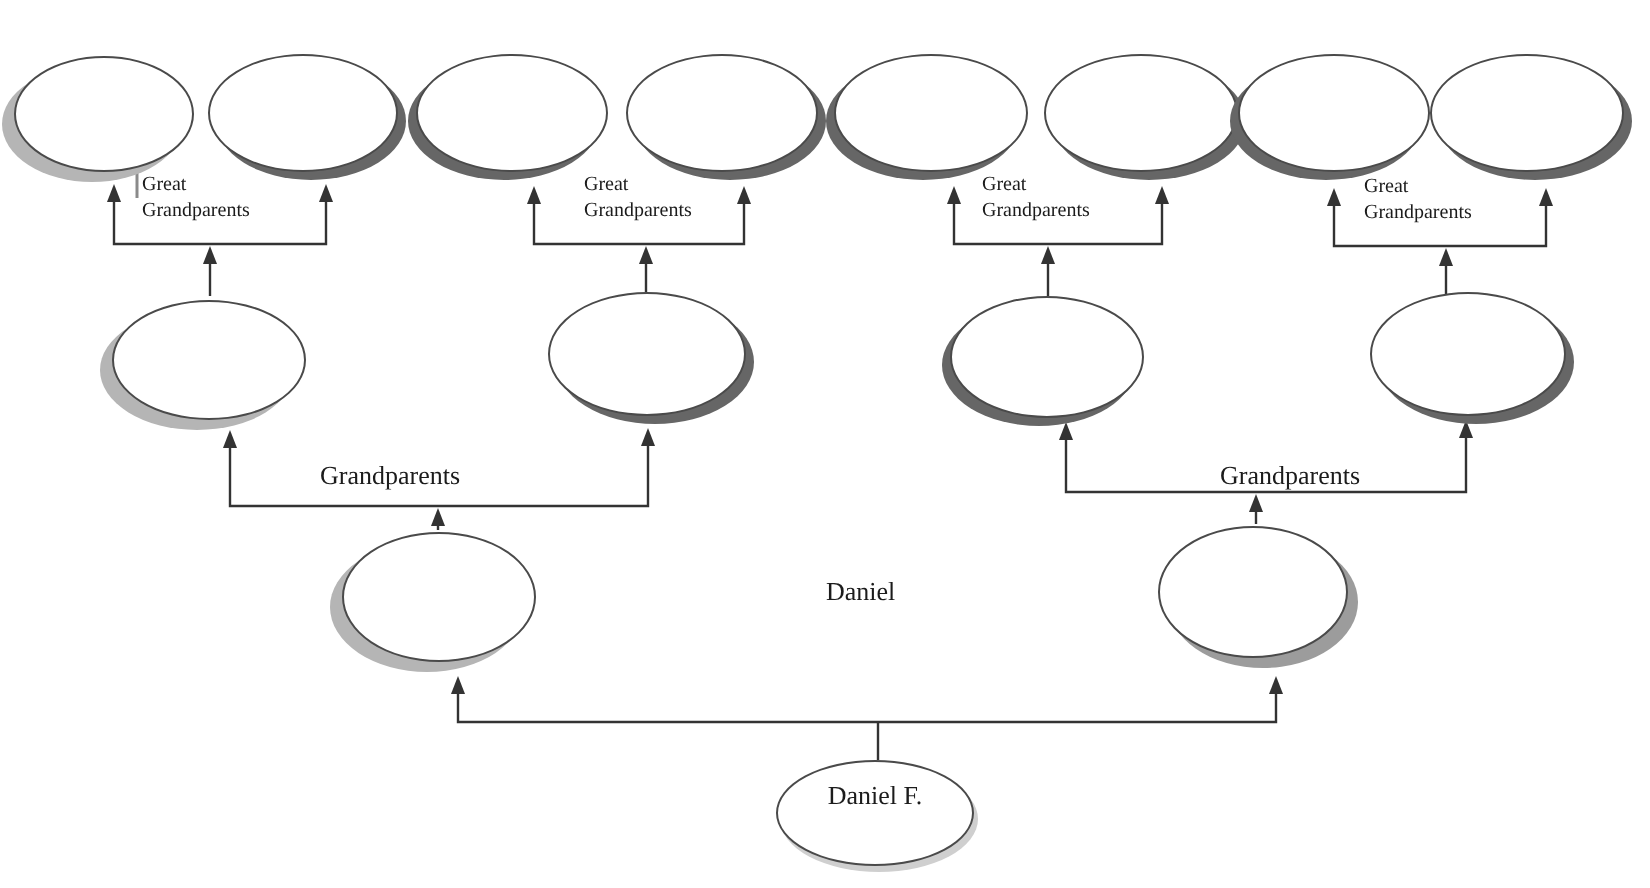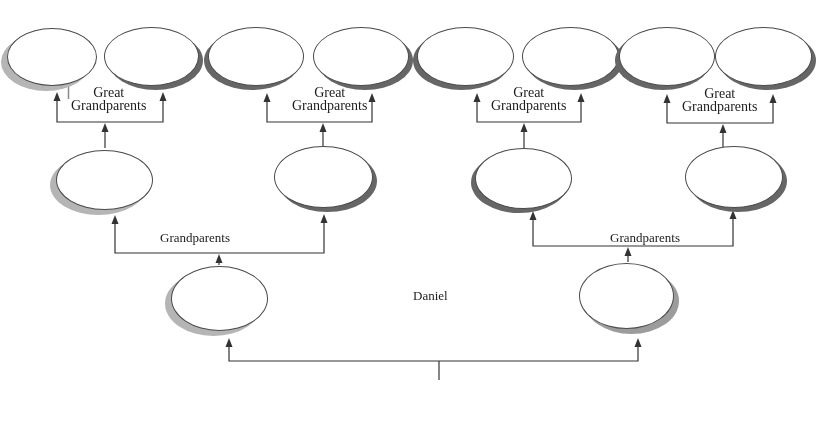--- a/index.html
+++ b/index.html
@@ -28,23 +28,22 @@
     border-radius:50%;
     box-sizing:border-box;
   }
   .sh-light-left{box-shadow:-6px 5px 0 var(--shadow-light);}
   .sh-dark-left{box-shadow:-4px 4px 0 var(--shadow-dark);}
   .sh-dark-right{box-shadow:4px 4px 0 var(--shadow-dark);}
   .sh-med-right{box-shadow:5px 5px 0 var(--shadow-medium);}
   .sh-subtle{box-shadow:2px 3px 0 #cfcfcf;}
   .gg-label{
     position:absolute;
-    font-size:14px;line-height:12.5px;
+    font-size:10px;line-height:12.5px;
     white-space:nowrap;
-    text-align:center;
   }
   .gen-label{
     position:absolute;
     font-size:13px;line-height:14px;
     white-space:nowrap;
   }
   .node-label{
     position:absolute;left:0;right:0;top:9px;
     text-align:center;
     font-size:13px;line-height:15px;
@@ -151,14 +150,17 @@
   <div class="ellipse sh-dark-right" style="left:685px;top:146px;width:98px;height:62px"></div>
 
   <div class="gen-label" style="left:160px;top:231px">Grandparents</div>
   <div class="gen-label" style="left:610px;top:231px">Grandparents</div>
 
   <div class="ellipse sh-light-left" style="left:171px;top:266px;width:97px;height:65px"></div>
   <div class="ellipse sh-med-right" style="left:579px;top:263px;width:95px;height:66px"></div>
 
   <div class="gen-label" style="left:413px;top:289px">Daniel</div>
 
+  <div class="ellipse sh-subtle" style="left:388px;top:380px;width:99px;height:53px">
+    <div class="node-label">Daniel F.</div>
+  </div>
 
 </div>
 
 </body></html>

